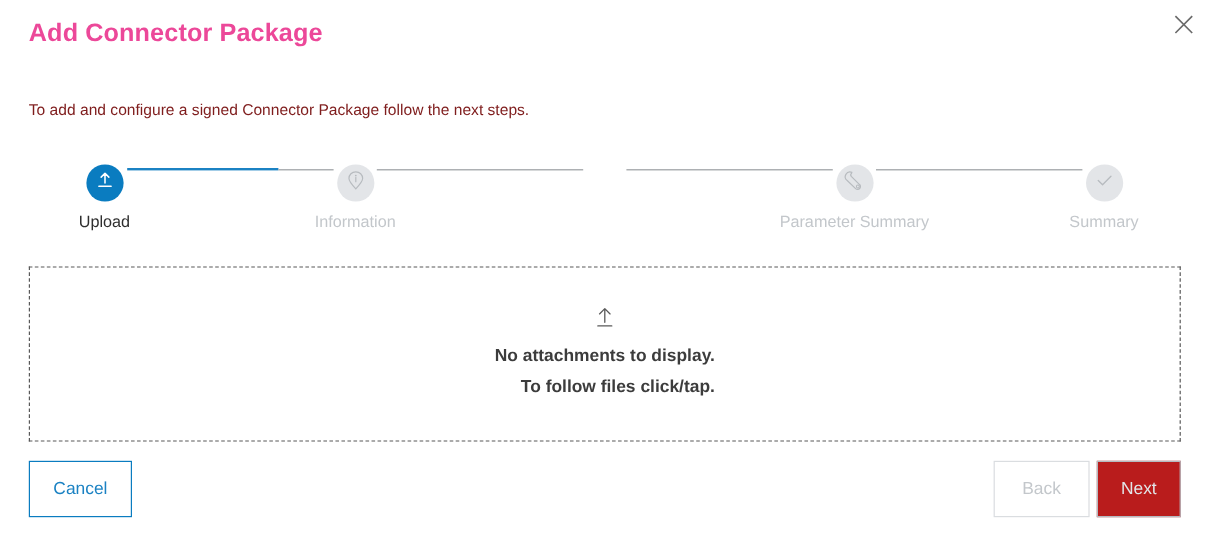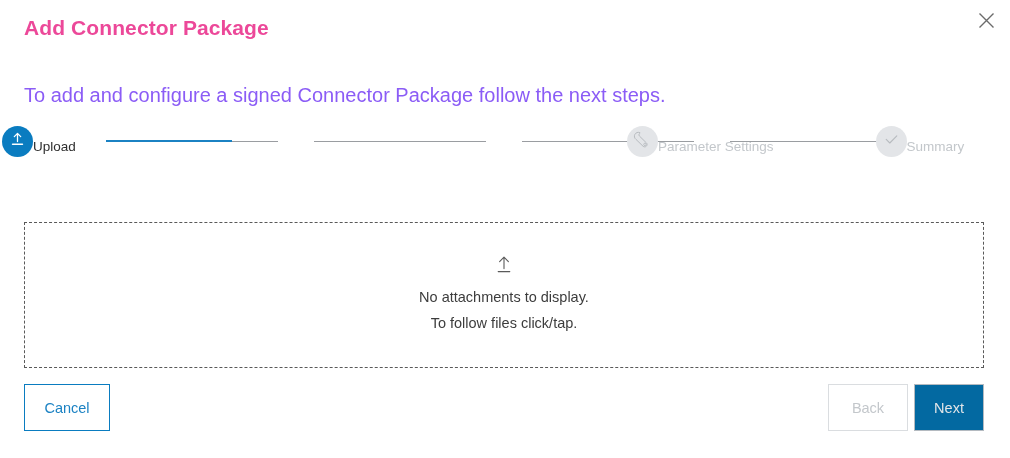--- a/index.html
+++ b/index.html
@@ -47,40 +47,40 @@
     font-size: 21px;
     font-weight: bold;
     color: #ec4899;
     letter-spacing: 0.1px;
     margin: 0;
   }
   .page-subtitle {
     position: absolute;
     left: 24px;
     top: 84px;
-    font-size: 20px;
-    color: #8b5cf6;
+    font-size: 13px;
+    color: #7f1d1d;
     margin: 0;
   }
 
   
   .stepper {
     position: absolute;
     left: 0;
     top: 126px;
     width: 1010px;
     height: 64px;
   }
   .step {
     position: absolute;
-    top: 0;
+    top: 11px;
     width: 170px;
     margin-left: -85px;
     display: flex;
-    flex-direction: row;
+    flex-direction: column;
     align-items: center;
   }
   .step-circle {
     width: 31px;
     height: 31px;
     border-radius: 50%;
     background: #e3e5e8;
     display: flex;
     align-items: center;
     justify-content: center;
@@ -129,21 +129,22 @@
     background: #ffffff;
   }
   .dropzone-icon {
     margin-bottom: 9px;
   }
   .dropzone-icon svg { display: block; }
   .dropzone-text {
     font-size: 14.5px;
     color: #3c3c3c;
     line-height: 1.75;
-    text-align: center;
+    text-align: right;
+    font-weight: bold;
   }
 
   
   .footer {
     position: absolute;
     left: 0;
     top: 384px;
     width: 1010px;
     height: 48px;
   }
@@ -171,21 +172,21 @@
     left: 828px;
     width: 80px;
     border: 1px solid #dadde0;
     color: #c3c7cb;
     cursor: default;
   }
   .btn-next {
     left: 914px;
     width: 70px;
     border: 1px solid #b4bac0;
-    background: #0369a1;
+    background: #b91c1c;
     color: #e2e5e8;
     cursor: default;
   }
 </style>
 </head>
 <body>
 
 <div class="dialog">
 
   <button class="close-btn">
@@ -212,32 +213,44 @@
         <span>
           <svg width="17" height="17" viewBox="0 0 17 17" aria-hidden="true">
             <path d="M8.5 2.5 L8.5 10.5 M5.3 5.6 L8.5 2.4 L11.7 5.6" stroke="#ffffff" stroke-width="1.3" fill="none" stroke-linecap="round" stroke-linejoin="round"></path>
             <path d="M3.5 13.2 L13.5 13.2" stroke="#ffffff" stroke-width="1.4" stroke-linecap="round"></path>
           </svg>
         </span>
       </div>
       <div class="step-label">Upload</div>
     </div>
 
+    <div class="step" style="left:296px;">
+      <div class="step-circle">
+        <span>
+          <svg width="19" height="19" viewBox="0 0 19 19" aria-hidden="true">
+            <path d="M9.5 2.2 C6.2 2.2 3.8 4.6 3.8 7.7 C3.8 10.2 5.6 12.1 9.5 16.3 C13.4 12.1 15.2 10.2 15.2 7.7 C15.2 4.6 12.8 2.2 9.5 2.2 Z" stroke="#b7bbbf" stroke-width="1" fill="none"></path>
+            <circle cx="9.5" cy="5.3" r="0.75" fill="#b7bbbf"></circle>
+            <path d="M9.5 7.0 L9.5 10.4" stroke="#b7bbbf" stroke-width="1" stroke-linecap="round"></path>
+          </svg>
+        </span>
+      </div>
+      <div class="step-label">Information</div>
+    </div>
 
 
     <div class="step" style="left:712px;">
       <div class="step-circle">
         <span>
           <svg width="19" height="19" viewBox="0 0 19 19" aria-hidden="true">
             <path d="M6.9 2.6 C5.0 1.9 2.9 2.6 1.9 4.3 C0.9 6.1 1.4 8.2 3.0 9.4 L10.0 16.2 C11.0 17.1 12.5 17.1 13.4 16.1 C14.3 15.2 14.3 13.7 13.3 12.8 L6.4 6.0 C5.8 5.2 5.9 4.1 6.6 3.5 Z" stroke="#b7bbbf" stroke-width="1" fill="none" stroke-linejoin="round"></path>
             <circle cx="11.9" cy="14.4" r="1.2" stroke="#b7bbbf" stroke-width="0.9" fill="none"></circle>
           </svg>
         </span>
       </div>
-      <div class="step-label">Parameter Settings</div>
+      <div class="step-label">Parameter Summary</div>
     </div>
 
     <div class="step" style="left:920px;justify-content:center;">
       <div class="step-circle">
         <span>
           <svg width="19" height="19" viewBox="0 0 19 19" aria-hidden="true">
             <path d="M4.2 9.4 L7.8 13.0 L14.8 5.9" stroke="#b7bbbf" stroke-width="1.1" fill="none" stroke-linecap="round" stroke-linejoin="round"></path>
           </svg>
         </span>
       </div>

